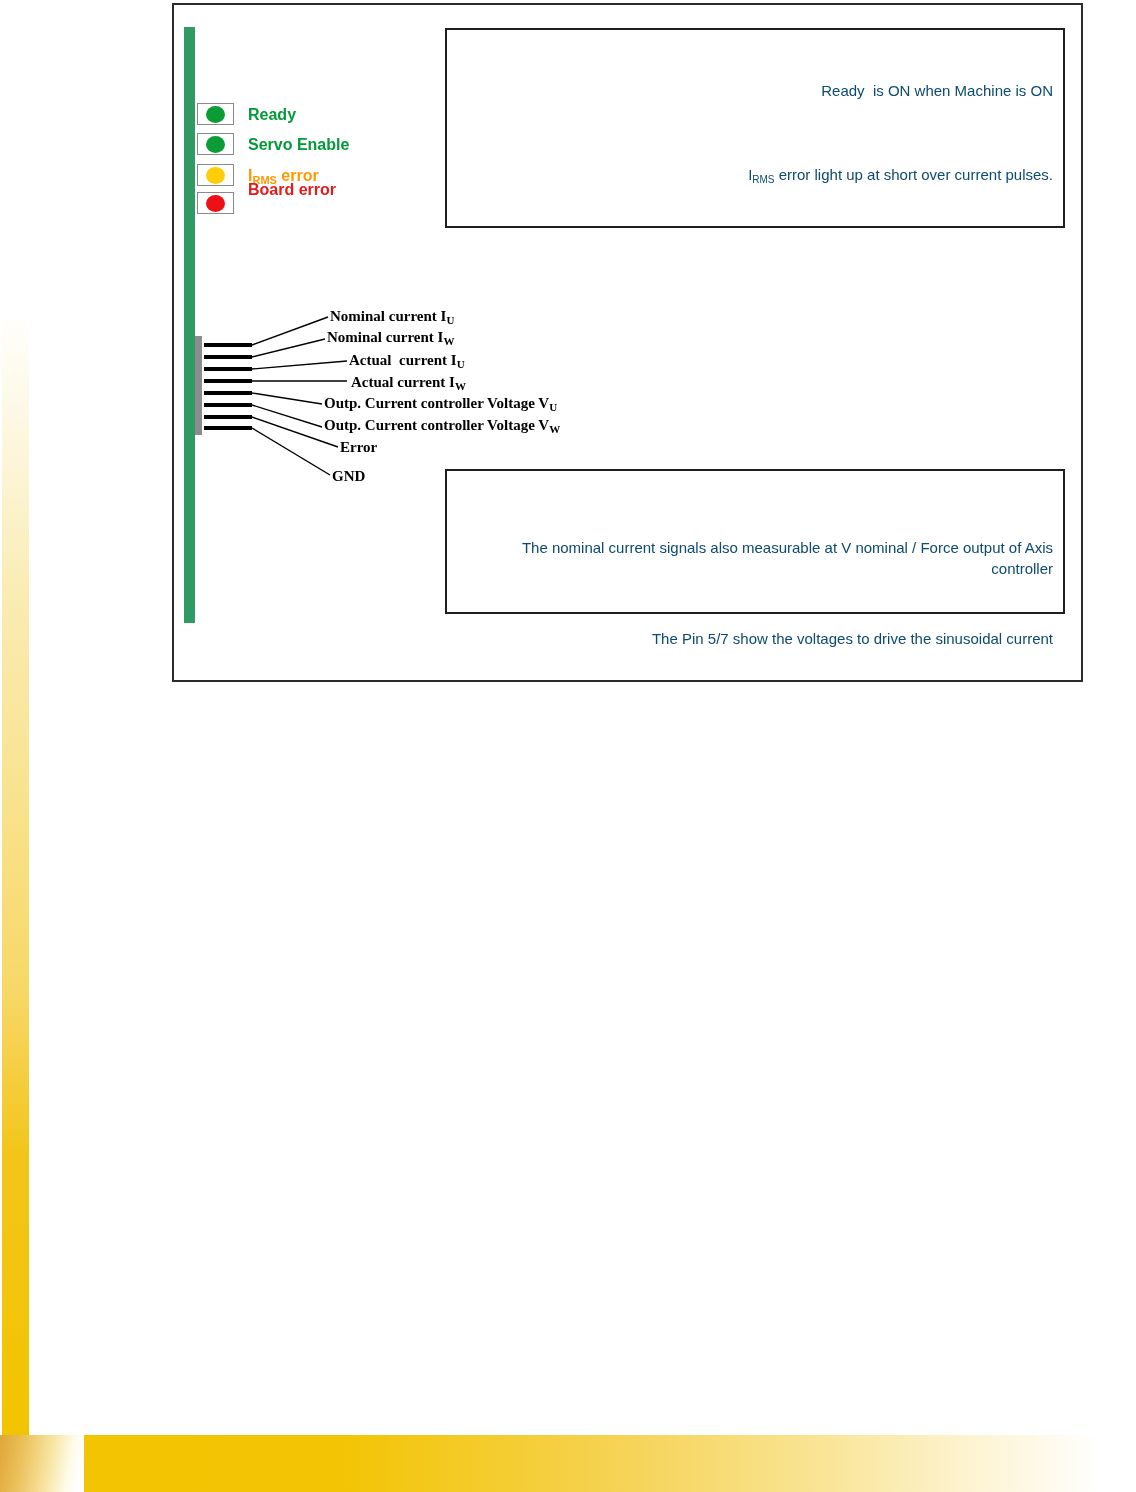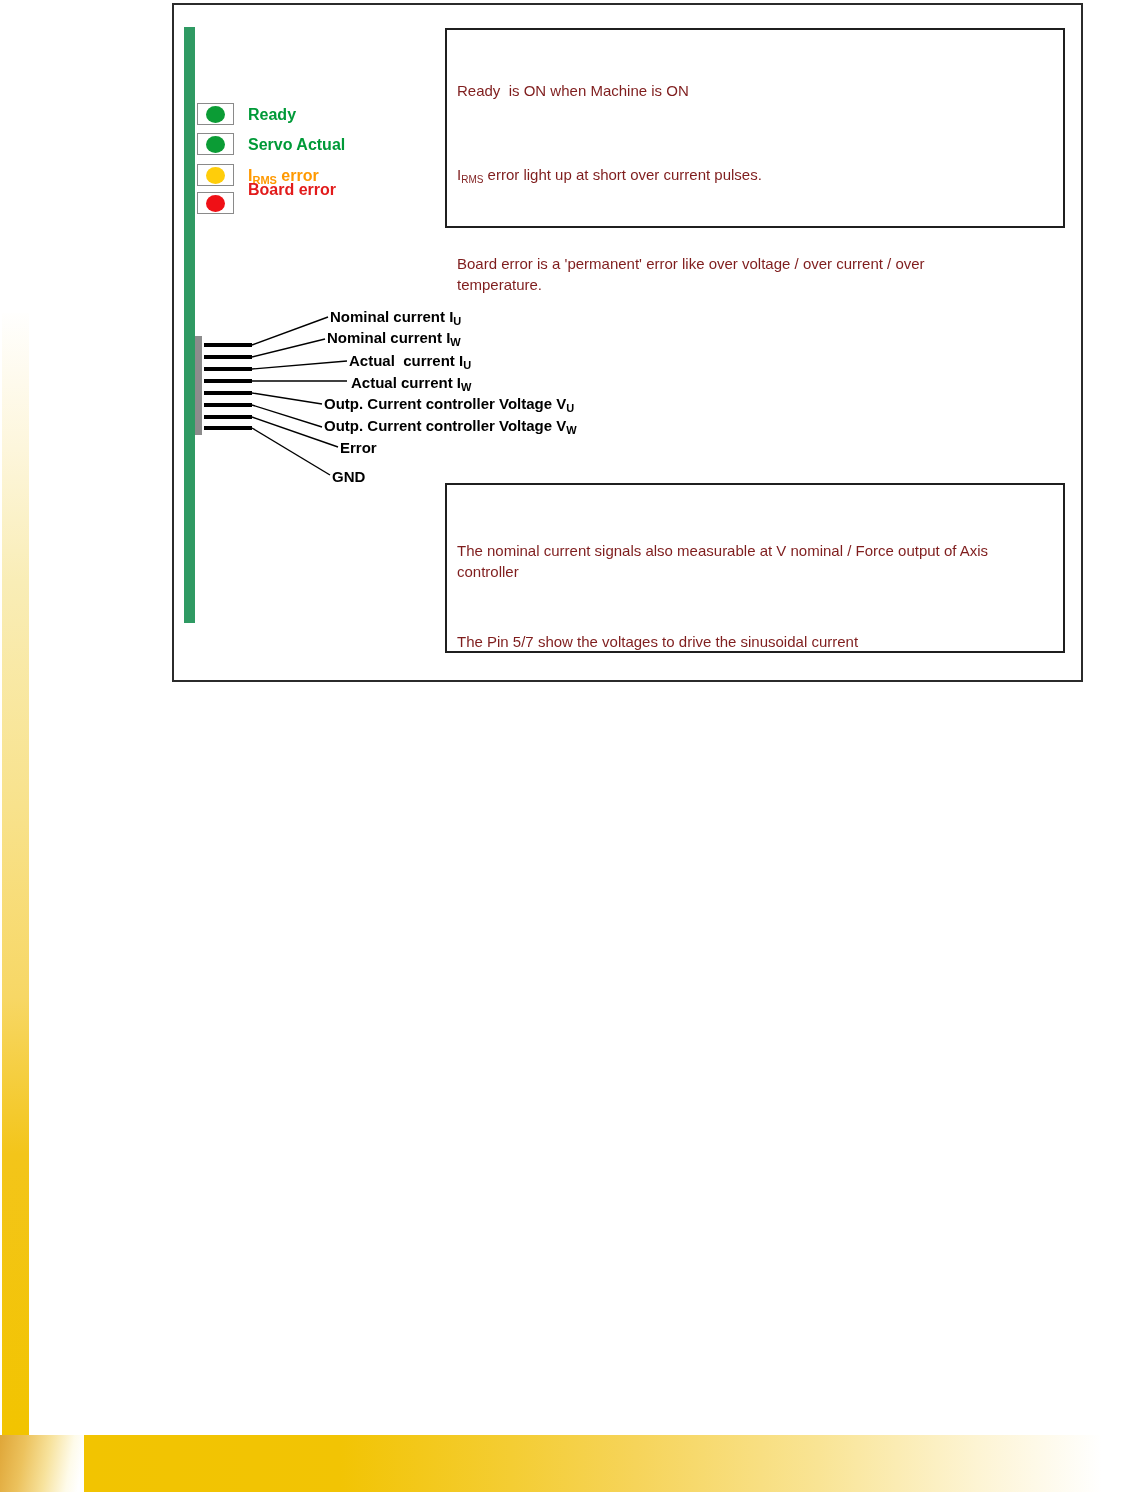--- a/index.html
+++ b/index.html
@@ -48,33 +48,33 @@
     left:248px; font-weight:bold; font-size:16px; line-height:19px; white-space:nowrap;text-align:right;
   }
   .c-green { color:#009a38; }
   .c-orange { color:#ff9900; }
   .c-red { color:#e21b1b; }
   .lsub { font-size:11px; vertical-align:-3px; font-weight:bold; }
 
   
   .note {
     left:445px; width:620px; border:2px solid #1f1f1f; background:#ffffff;
-    box-sizing:border-box; color:#7f1d1d; font-size:15px; line-height:21px;
-    padding:8px 10px; white-space:pre-wrap;
+    box-sizing:border-box; color:#0c4a6e; font-size:15px; line-height:21px;
+    padding:8px 10px; white-space:pre-wrap;text-align:right;
   }
   .note-top { top:28px; height:200px; }
-  .note-bottom { top:483px; height:170px; padding-top:13px; }
+  .note-bottom { top:469px; height:145px; padding-top:24px; }
   .note p { margin:0 0 21px 0; }
   .note-bottom p { margin:0 0 7px 0; }
   .nsub { font-size:10px; vertical-align:-3px; }
 
   
   .pins-svg { left:180px; top:300px; width:460px; height:200px; }
   .pin-label {
-    position:absolute; font-family:Liberation Sans, sans-serif; font-weight:bold;
+    position:absolute; font-family:Liberation Serif, serif; font-weight:bold;
     font-size:15px; line-height:17px; color:#000; white-space:pre; 
   }
   .psub { font-size:11px; vertical-align:-3px; font-weight:bold; }
 </style>
 </head>
 <body>
 
 <div>
 
   <div class="abs left-strip"></div>
@@ -85,37 +85,35 @@
   <div class="abs green-bar"></div>
 
   <div class="abs led-box" style="top:103px">
     <span class="led led-g"></span>
   </div>
   <div class="abs led-label c-green" style="top:105px">Ready</div>
 
   <div class="abs led-box" style="top:133px">
     <span class="led led-g"></span>
   </div>
-  <div class="abs led-label c-green" style="top:135px">Servo Actual</div>
+  <div class="abs led-label c-green" style="top:135px">Servo Enable</div>
 
   <div class="abs led-box" style="top:164px">
     <span class="led led-y"></span>
   </div>
   <div class="abs led-label c-orange" style="top:166px"><span>I</span><sub class="lsub">RMS</sub><span> error</span></div>
 
   <div class="abs led-box" style="top:192px">
     <span class="led led-r"></span>
   </div>
   <div class="abs led-label c-red" style="top:180px">Board error</div>
 
   <div class="abs note note-top">
     <p>Ready  is ON when Machine is ON</p>
     <p><span>I</span><sub class="nsub">RMS</sub><span> error light up at short over current pulses.</span></p>
-    <p>Board error is a 'permanent' error like over voltage / over current / over
-temperature.</p>
   </div>
 
   <svg class="abs pins-svg" viewBox="0 0 460 200">
     <rect x="15" y="36" width="7" height="99" fill="#8c8c8c"></rect>
     <g fill="#000000">
       <rect x="24" y="43" width="48" height="4"></rect>
       <rect x="24" y="55" width="48" height="4"></rect>
       <rect x="24" y="67" width="48" height="4"></rect>
       <rect x="24" y="79" width="48" height="4"></rect>
       <rect x="24" y="91" width="48" height="4"></rect>

